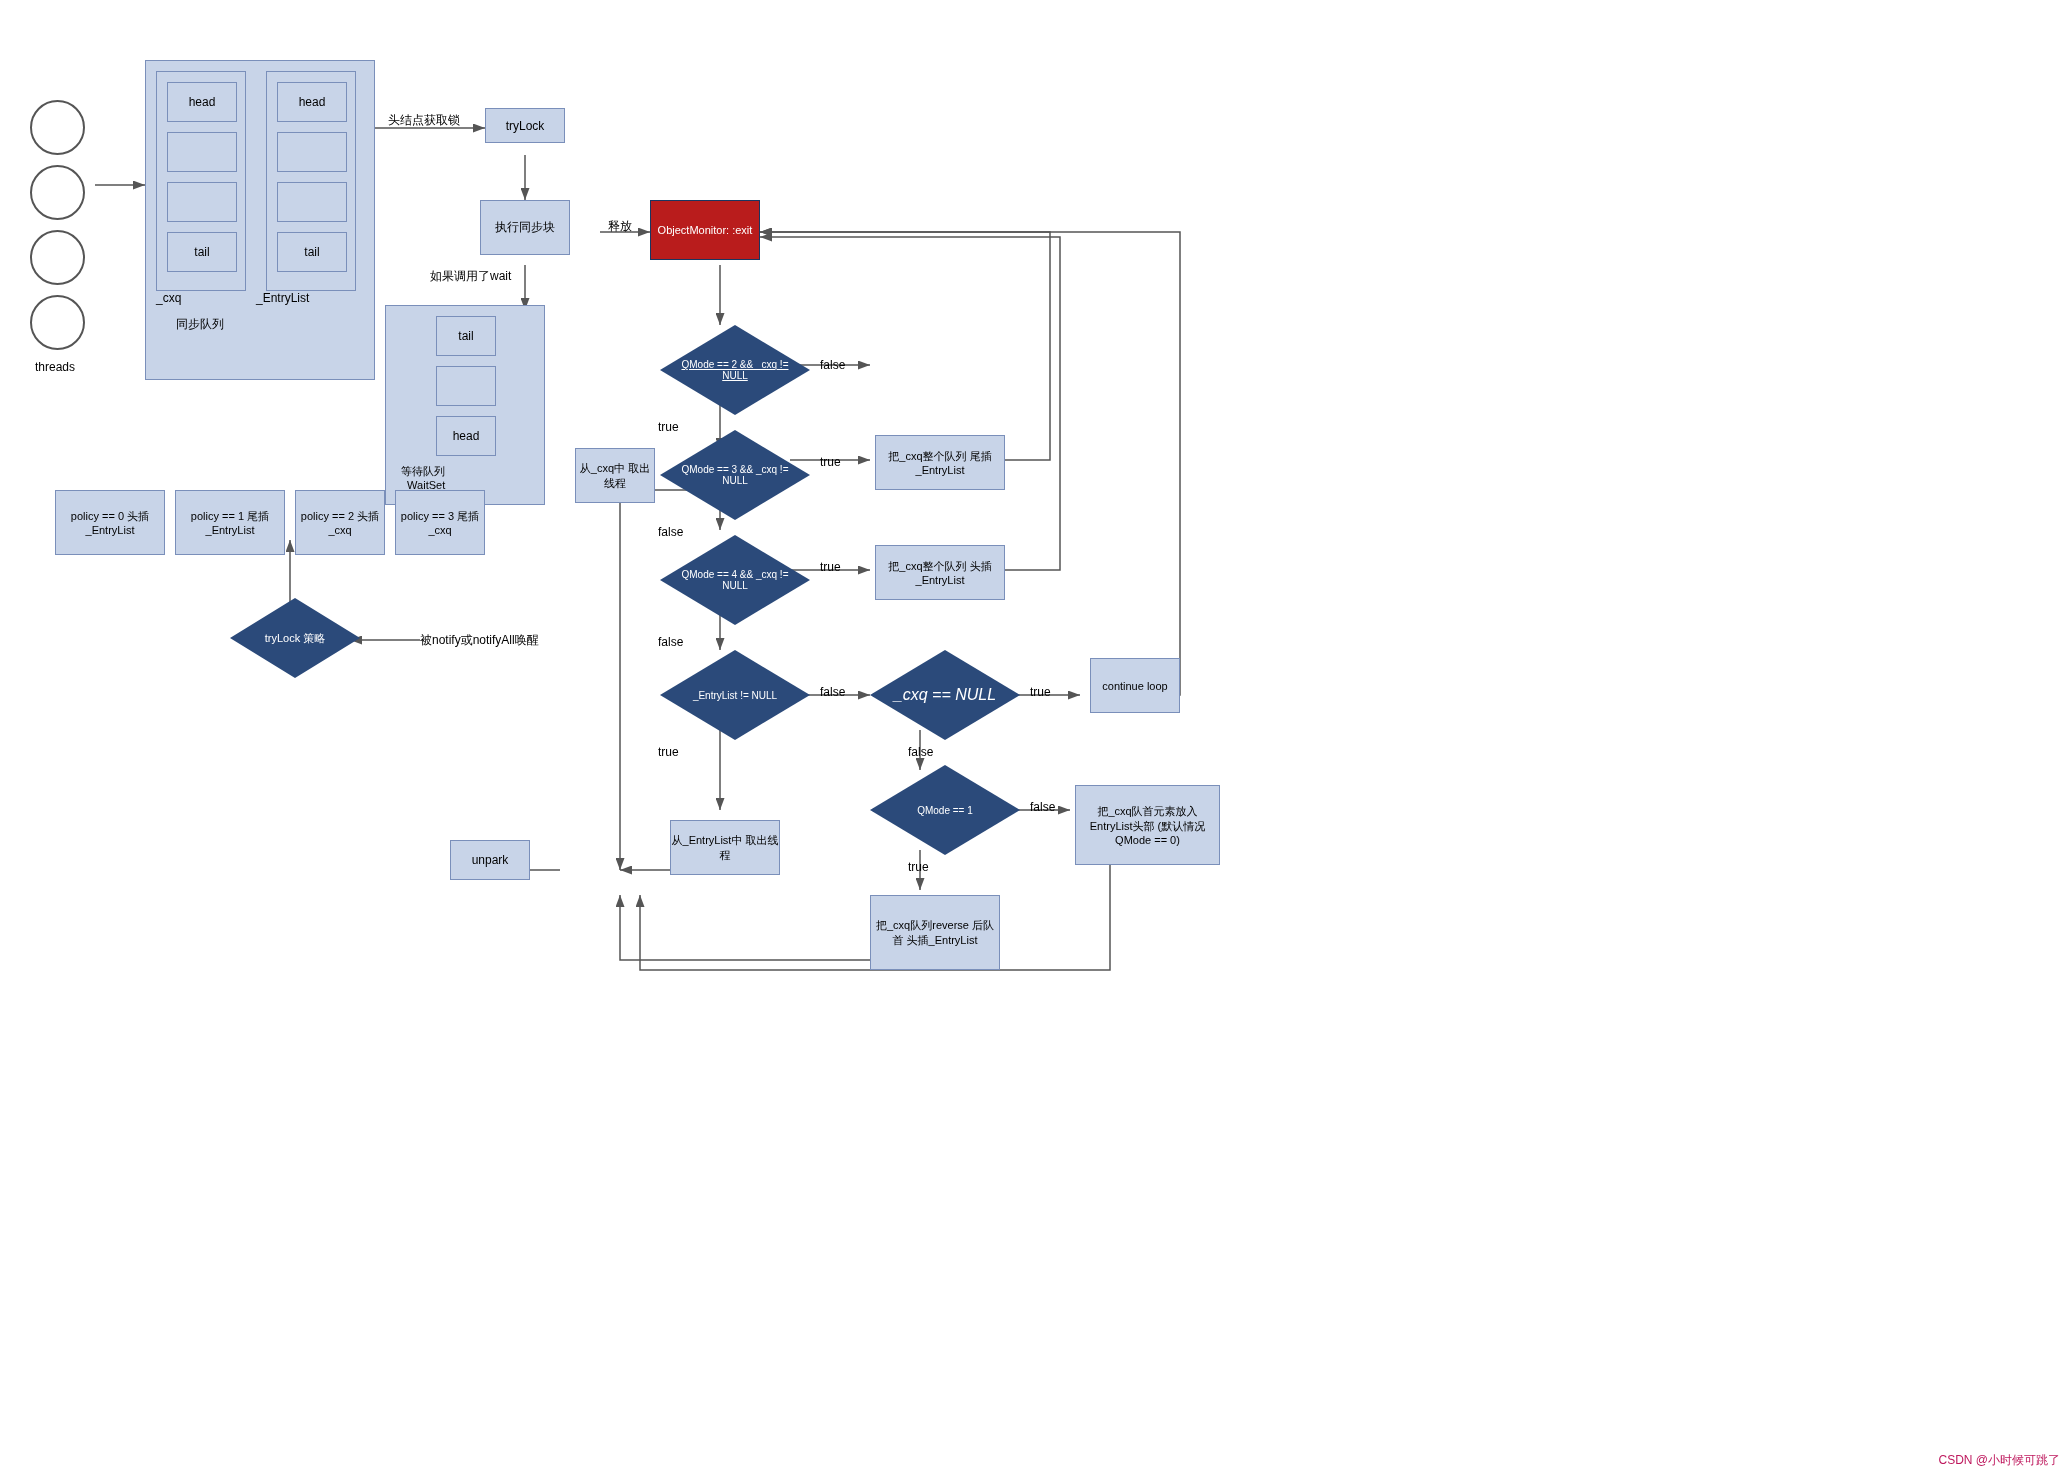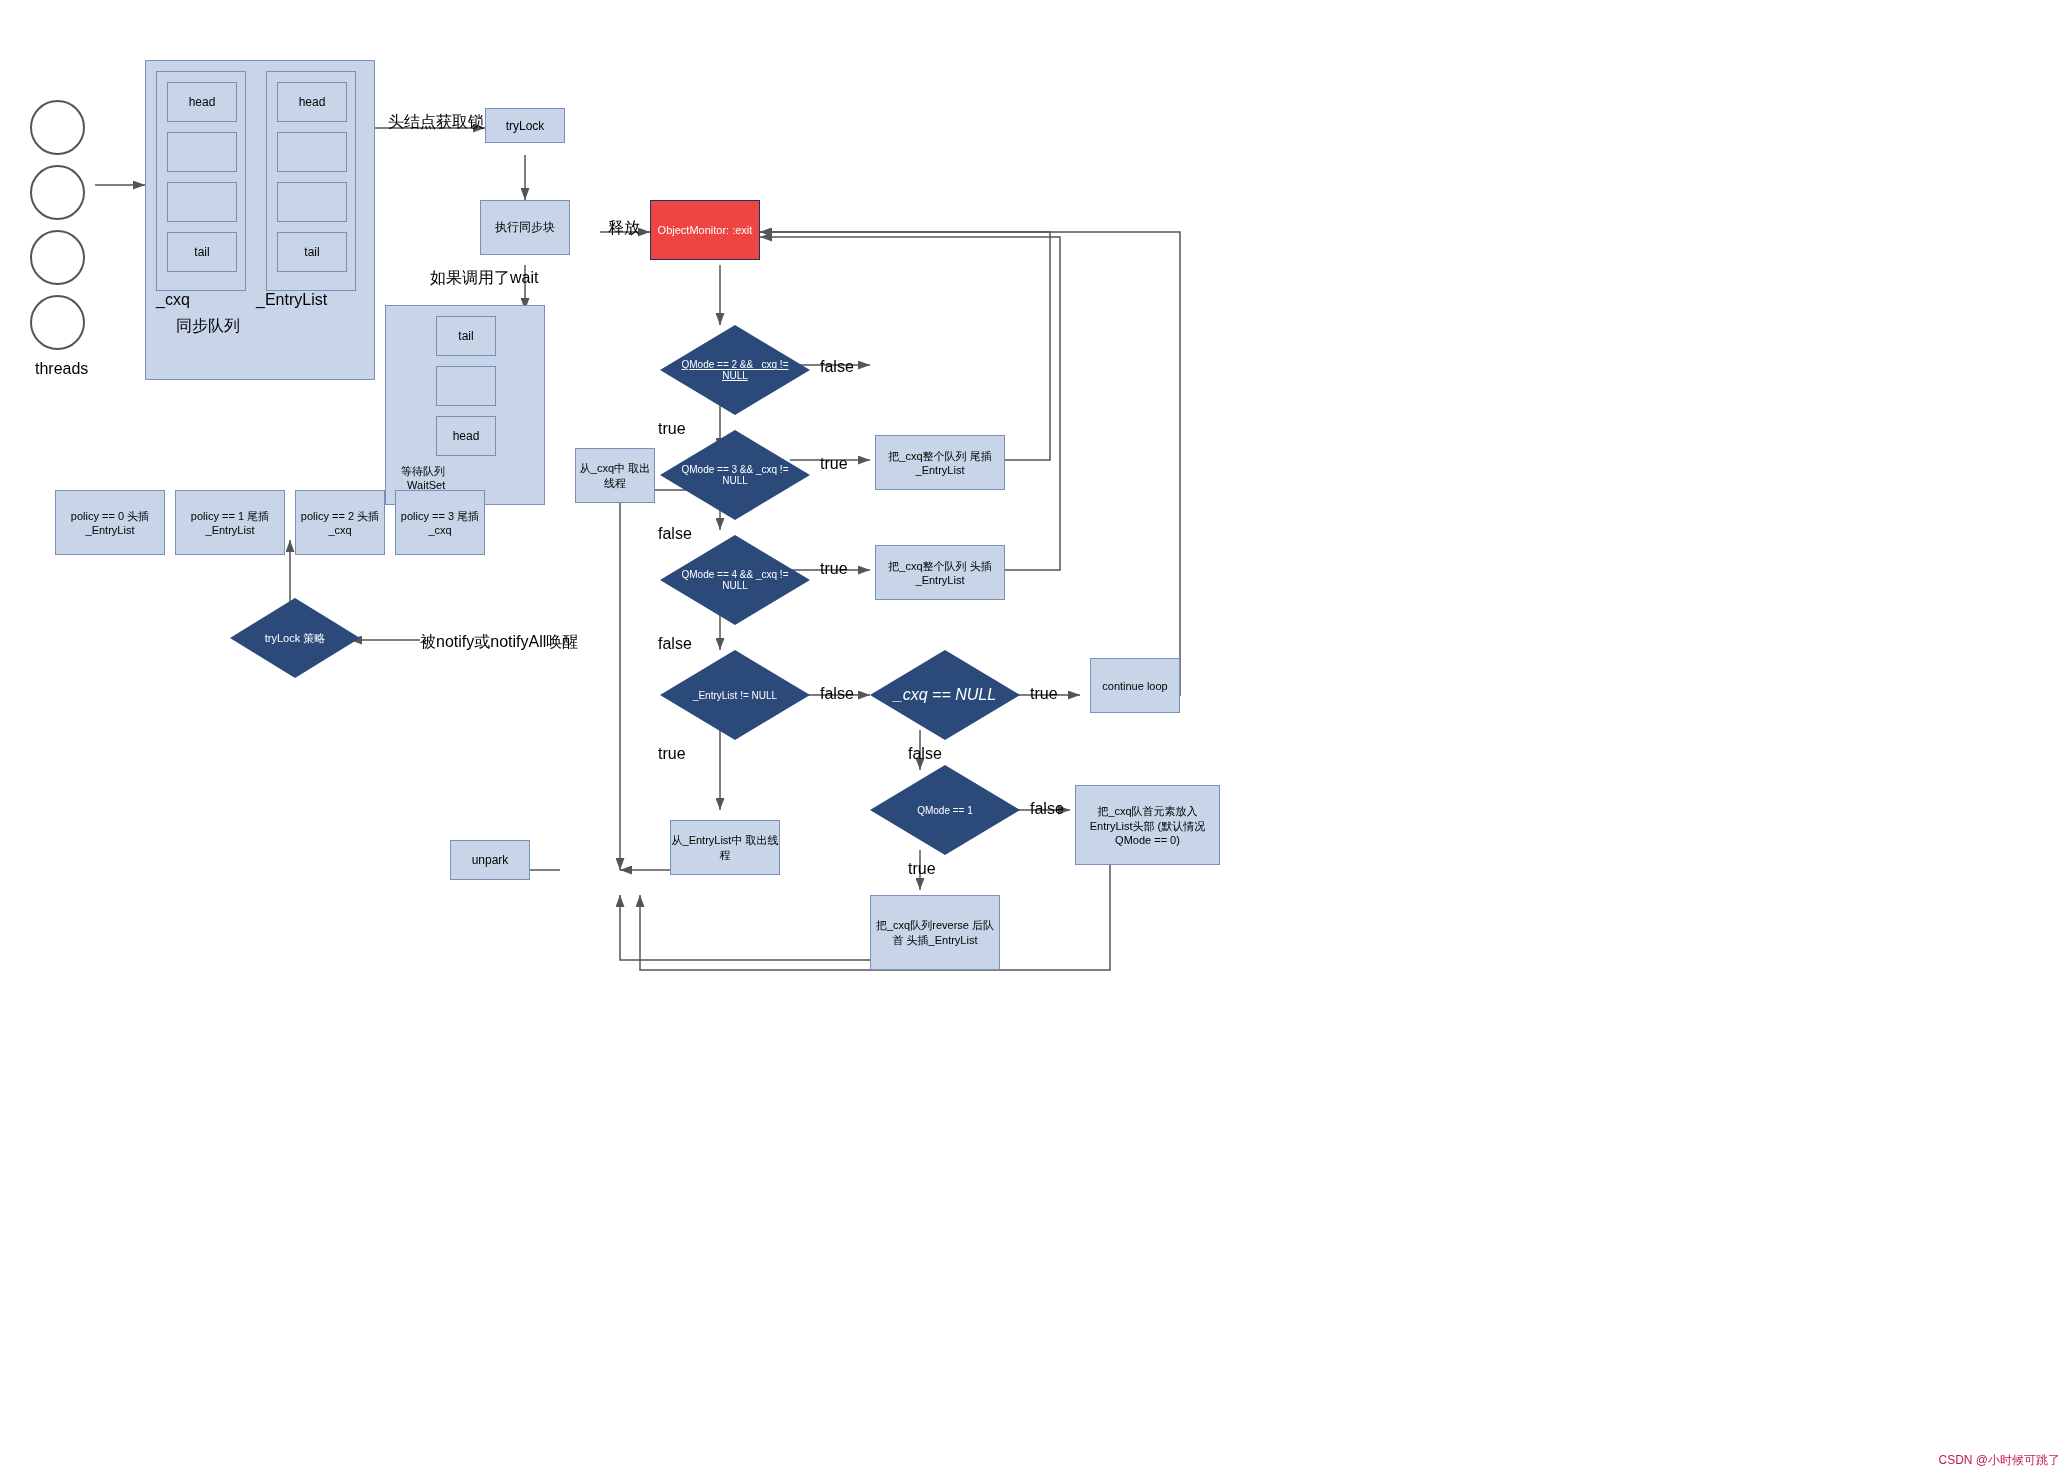--- a/index.html
+++ b/index.html
@@ -30,21 +30,21 @@
       border: 1px solid #7a8fba;
       display: flex;
       align-items: center;
       justify-content: center;
       text-align: center;
       font-size: 12px;
       color: #000;
     }
     .box-dark {
       position: absolute;
-      background: #ef4444;
+      background: #b91c1c;
       border: 1px solid #1a3560;
       display: flex;
       align-items: center;
       justify-content: center;
       text-align: center;
       font-size: 12px;
       color: #fff;
     }
     .diamond {
       position: absolute;
@@ -59,21 +59,21 @@
       display: flex;
       align-items: center;
       justify-content: center;
       text-align: center;
       color: #fff;
       font-size: 11px;
       padding: 10px;
     }
     .label {
       position: absolute;
-      font-size: 16px;
+      font-size: 12px;
       color: #000;
     }
     .outer-container {
       position: absolute;
       background: #c8d4e8;
       border: 1.5px solid #7a8fba;
     }
     .inner-container {
       position: absolute;
       background: #c8d4e8;

